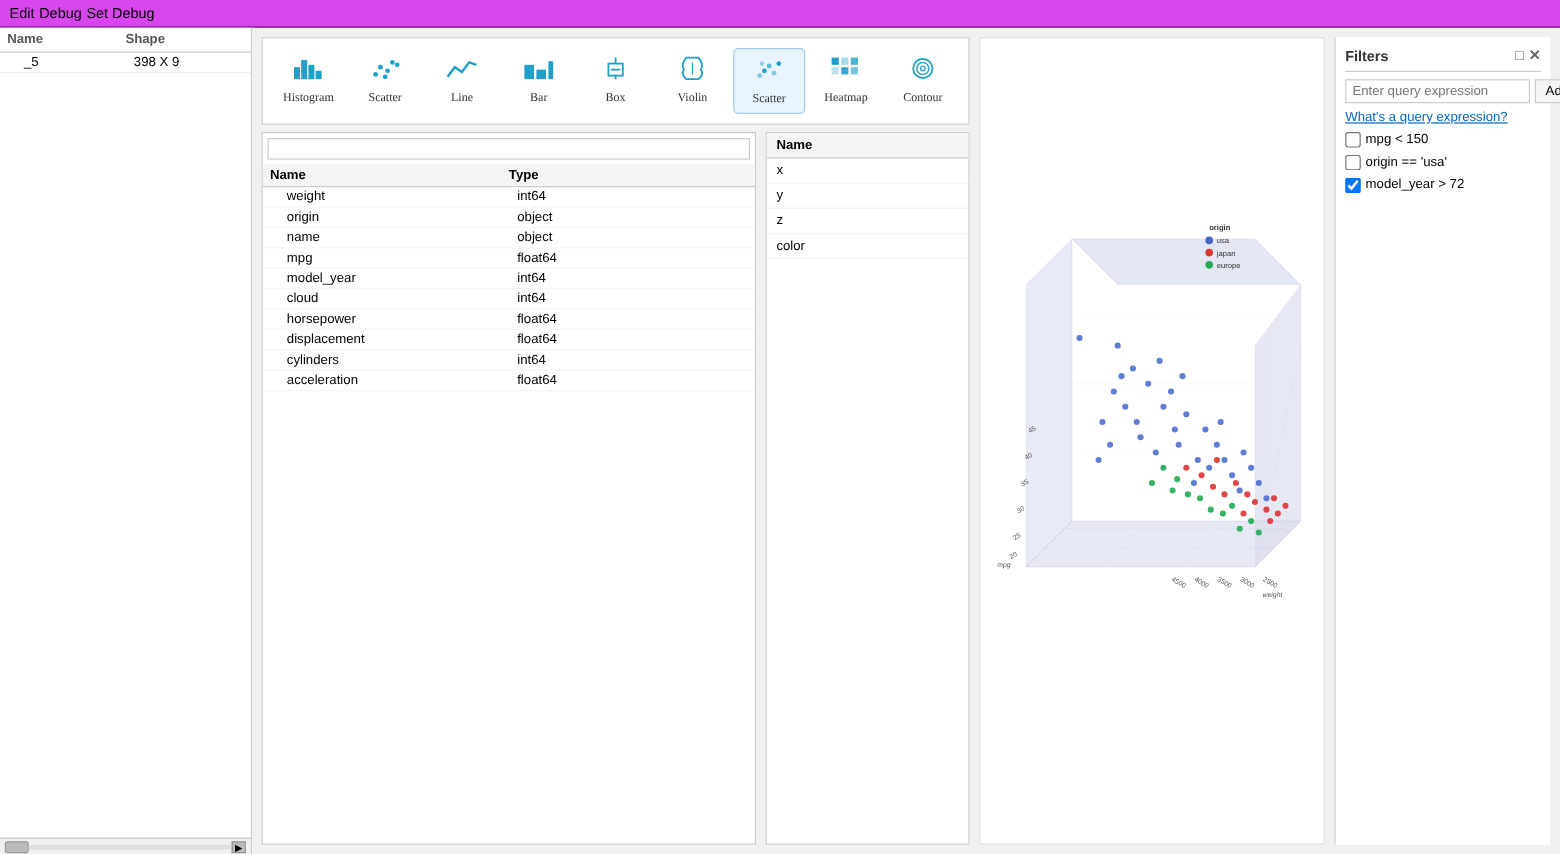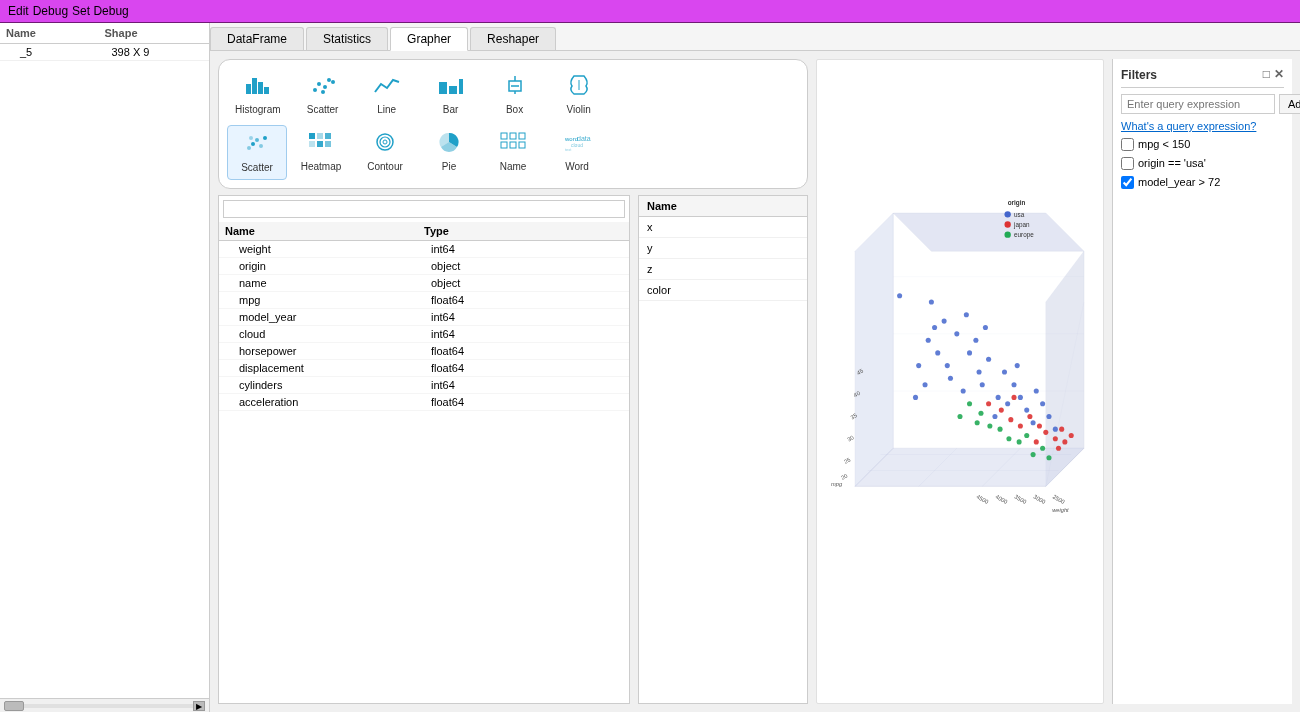--- a/index.html
+++ b/index.html
@@ -22,21 +22,21 @@
 
     
     .tabs { display: flex; border-bottom: 1px solid #ccc; background: #f5f5f5; padding-top: 4px; }
     .tab { padding: 4px 16px; cursor: pointer; border: 1px solid #ccc; border-bottom: none; background: #e8e8e8; margin-right: 2px; font-size: 12px; border-radius: 3px 3px 0 0; }
     .tab.active { background: #fff; border-bottom: 1px solid #fff; margin-bottom: -1px; }
 
     
     .inner-content { display: flex; flex: 1; overflow: hidden; padding: 8px; gap: 8px; }
 
     
-    .chart-selector { width: 590px; border: 1px solid #ccc; background: #fff; border-radius: 12px; padding: 8px; display: flex; flex-direction: column; gap: 4px; flex-shrink: 0; }
+    .chart-selector { width: 590px; border: 1px solid #ccc; background: #fff; border-radius: 0; padding: 8px; display: flex; flex-direction: row; gap: 4px; flex-shrink: 0; font-family: Liberation Serif, serif; }
     .chart-icons-row { display: flex; gap: 4px; }
     .chart-icon-btn { display: flex; flex-direction: column; align-items: center; padding: 6px 8px; cursor: pointer; border-radius: 4px; font-size: 10px; min-width: 60px; color: #333; }
     .icon-shape { font-size: 22px; color: #20a0c8; margin-bottom: 2px; }
 
     
     .mapping-panel { display: flex; gap: 8px; flex: 1; }
     .var-list { flex: 1; border: 1px solid #ccc; background: #fff; }
     .var-search { width: 100%; border: 1px solid #ccc; font-size: 11px; padding: 2px 4px; }
     .var-table-header { display: grid; grid-template-columns: 1fr 1fr; padding: 3px 6px; background: #f5f5f5; border-bottom: 1px solid #ccc; font-size: 11px; font-weight: bold; }
     .var-row { display: grid; grid-template-columns: 1fr 1fr; padding: 2px 6px 2px 20px; font-size: 11px; border-bottom: 1px solid #f5f5f5; }
@@ -93,26 +93,20 @@
 
     <div style="height:14px; display:flex; align-items:center; border-top:1px solid #ccc; background:#f0f0f0; padding:2px 4px;">
       <div style="width:20px; height:10px; background:#bbb; border:1px solid #999; cursor:pointer; border-radius:2px;"></div>
       <div style="flex:1; height:4px; background:#e0e0e0;"></div>
       <div style="width:12px; height:10px; background:#bbb; border:1px solid #999; cursor:pointer; text-align:center; font-size:8px; line-height:10px;">▶</div>
     </div>
   </div>
 
   <div class="content-area">
 
-    <div class="tabs">
-      <div class="tab">DataFrame</div>
-      <div class="tab">Statistics</div>
-      <div class="tab active">Grapher</div>
-      <div class="tab">Reshaper</div>
-    </div>
 
     <div class="inner-content">
 
       <div class="full-left">
 
         <div class="chart-selector">
           <div class="chart-icons-row">
 
             <div class="chart-icon-btn">
               <span class="icon-shape">

